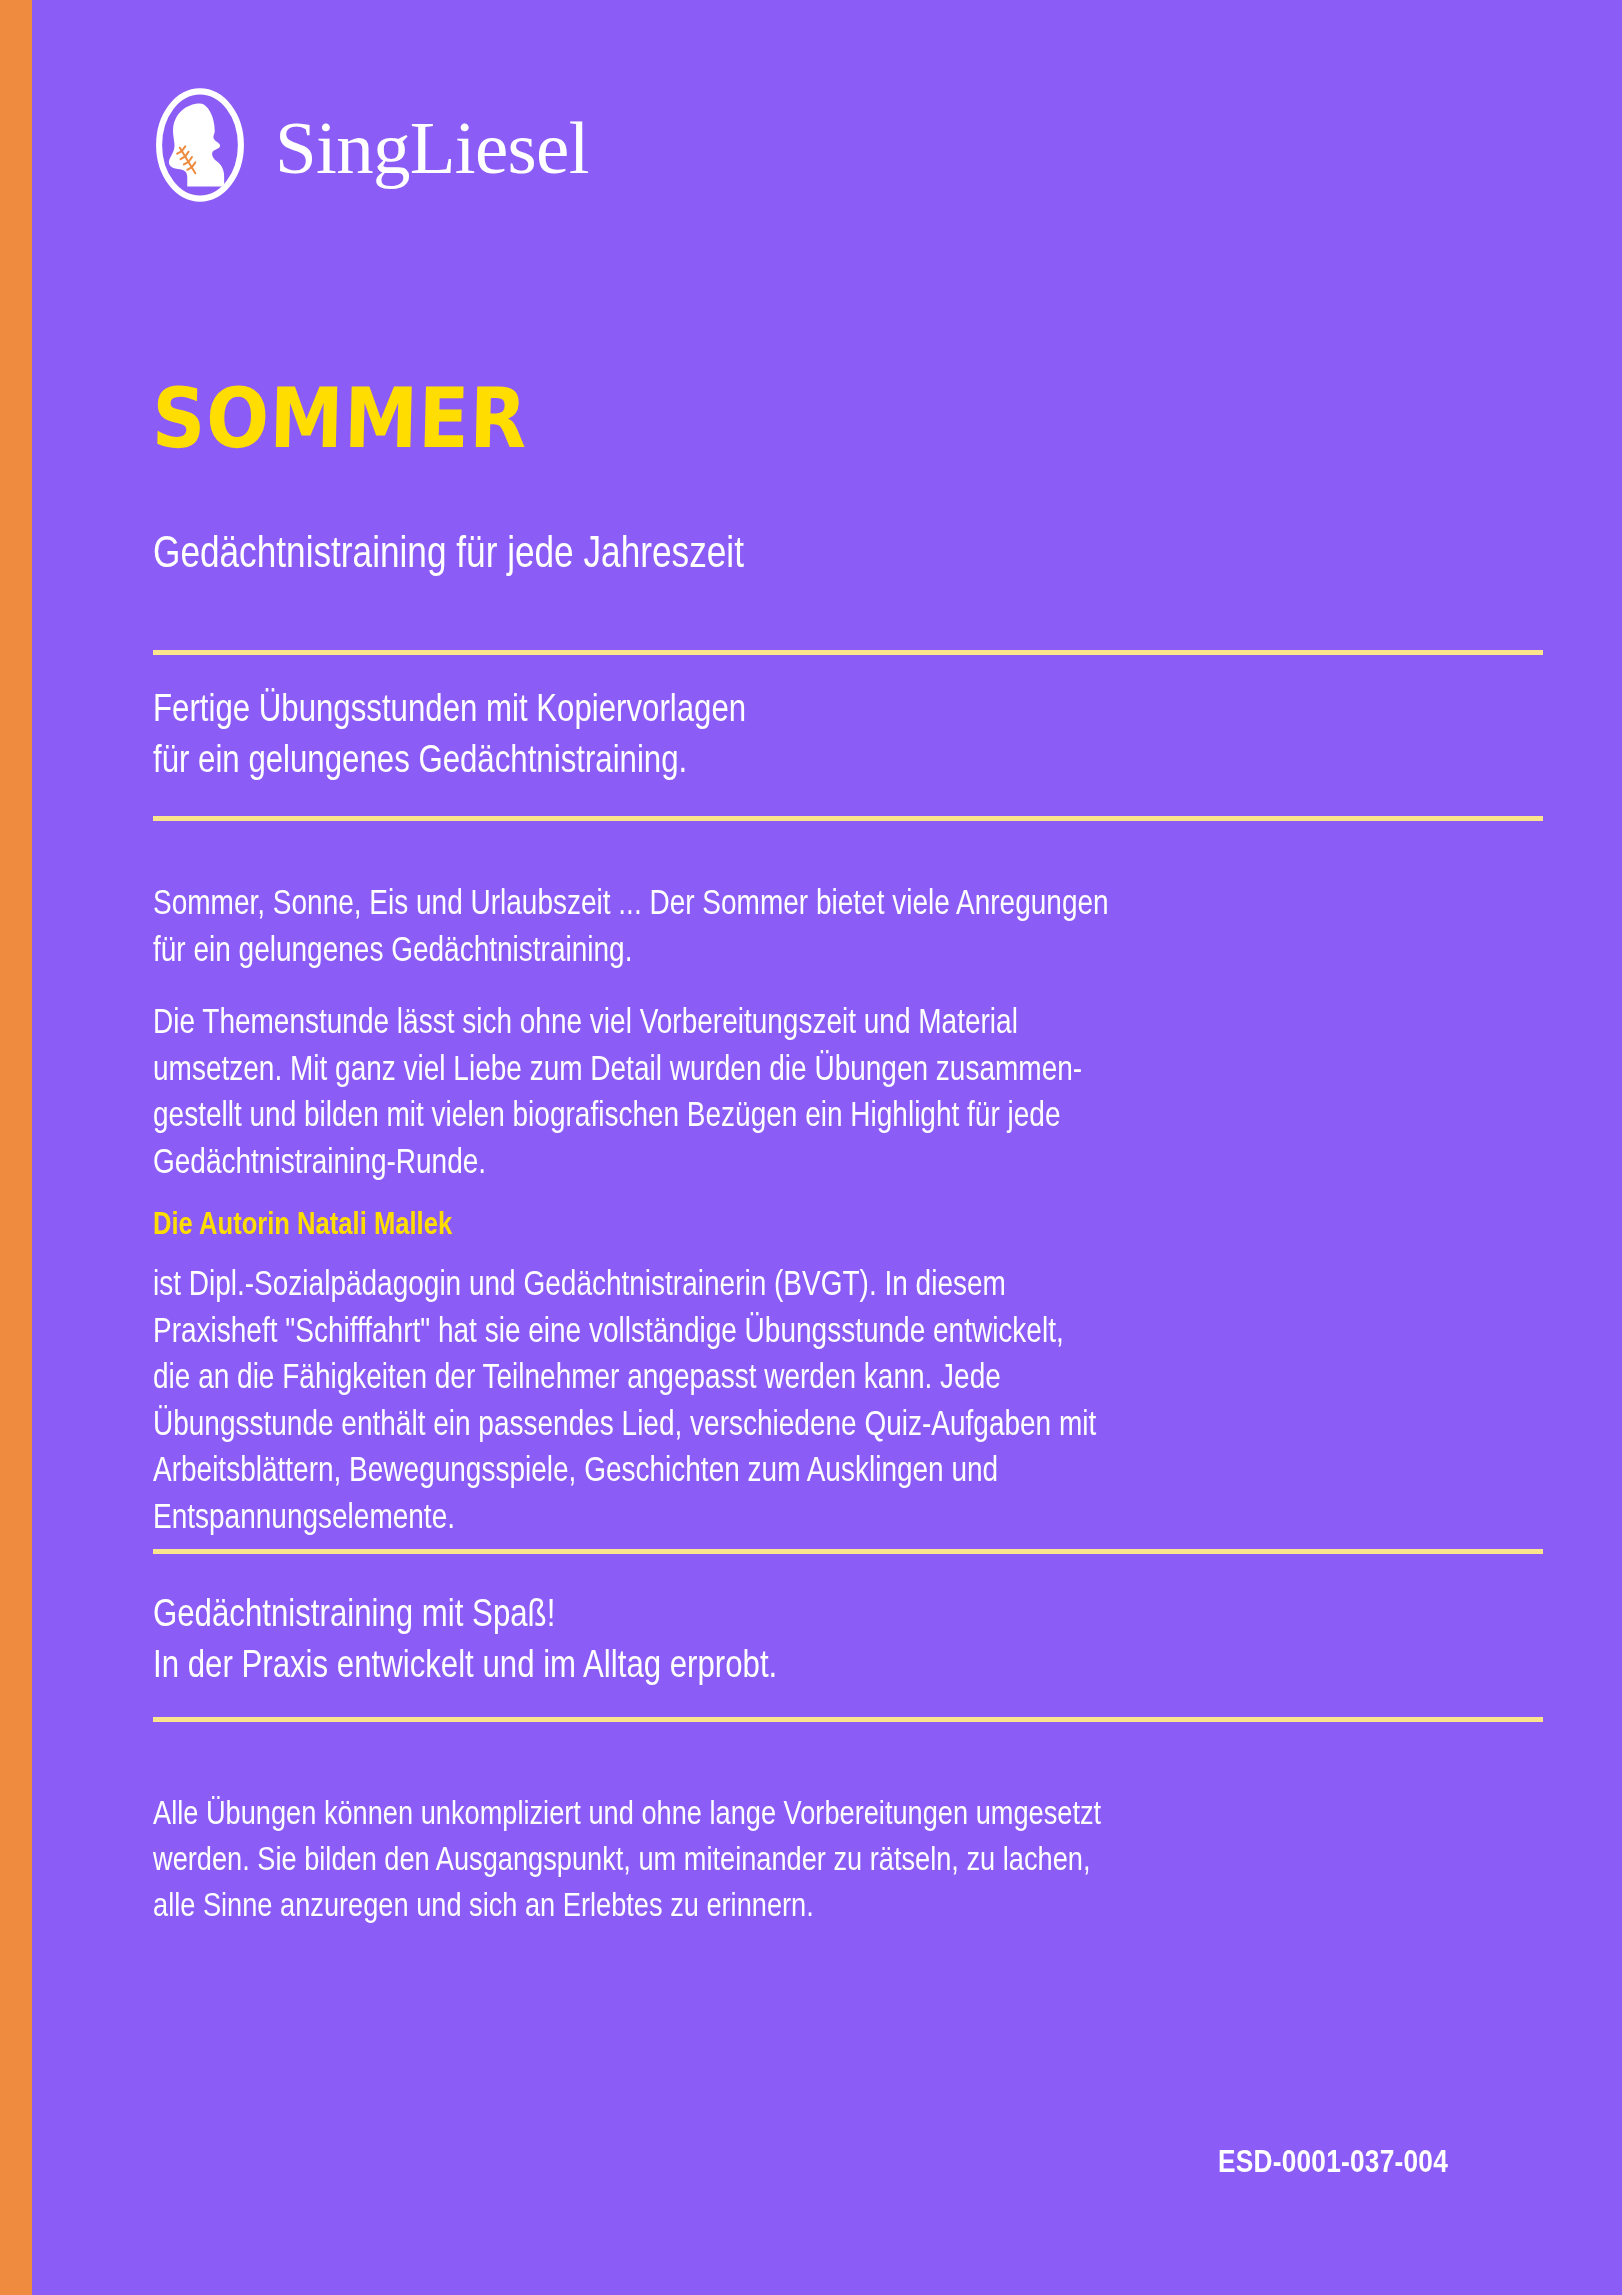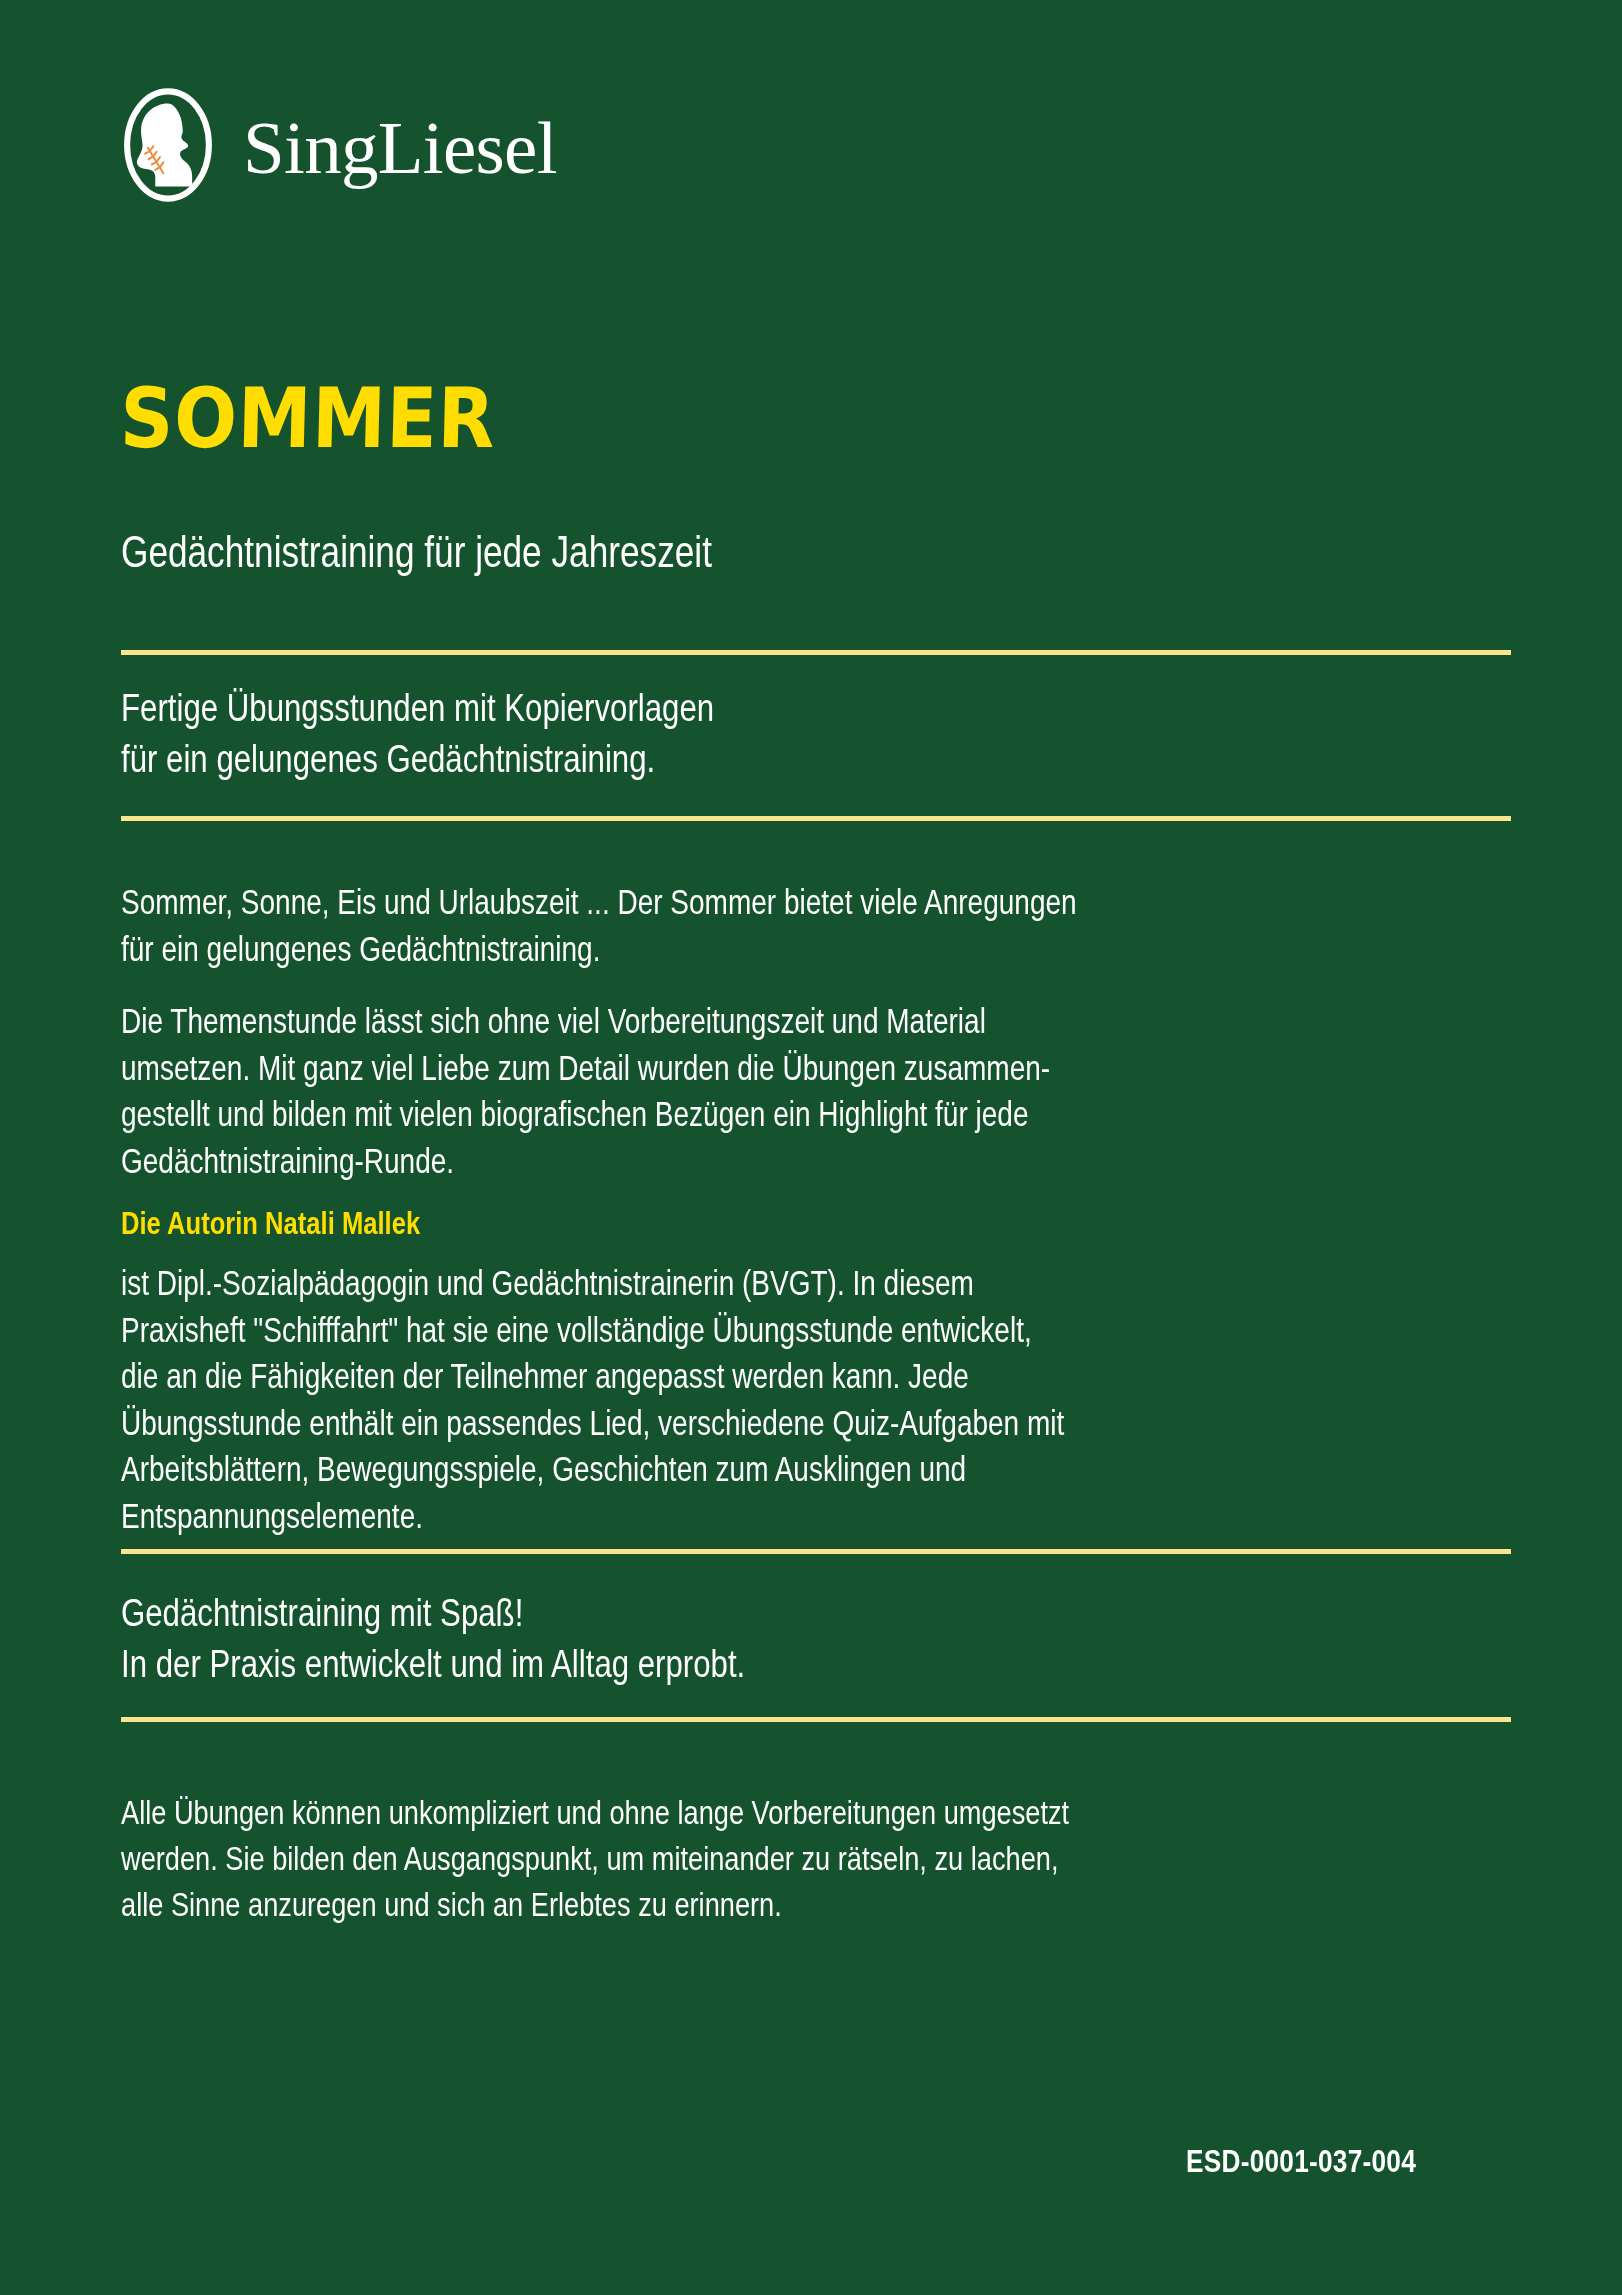--- a/index.html
+++ b/index.html
@@ -12,21 +12,22 @@
     height: 2295px;
     position: relative;
     overflow: hidden;
     font-family: "Liberation Sans", sans-serif;
     -webkit-font-smoothing: antialiased;
   }
 
   .page {
     position: absolute;
     inset: 0;
-    background: #14532d;
+    background: #8b5cf6;
+    margin-left: 32px;
   }
 
   
   .logo-row {
     position: absolute;
     left: 121px;
     top: 86px;
     display: flex;
     align-items: center;
     gap: 28px;

